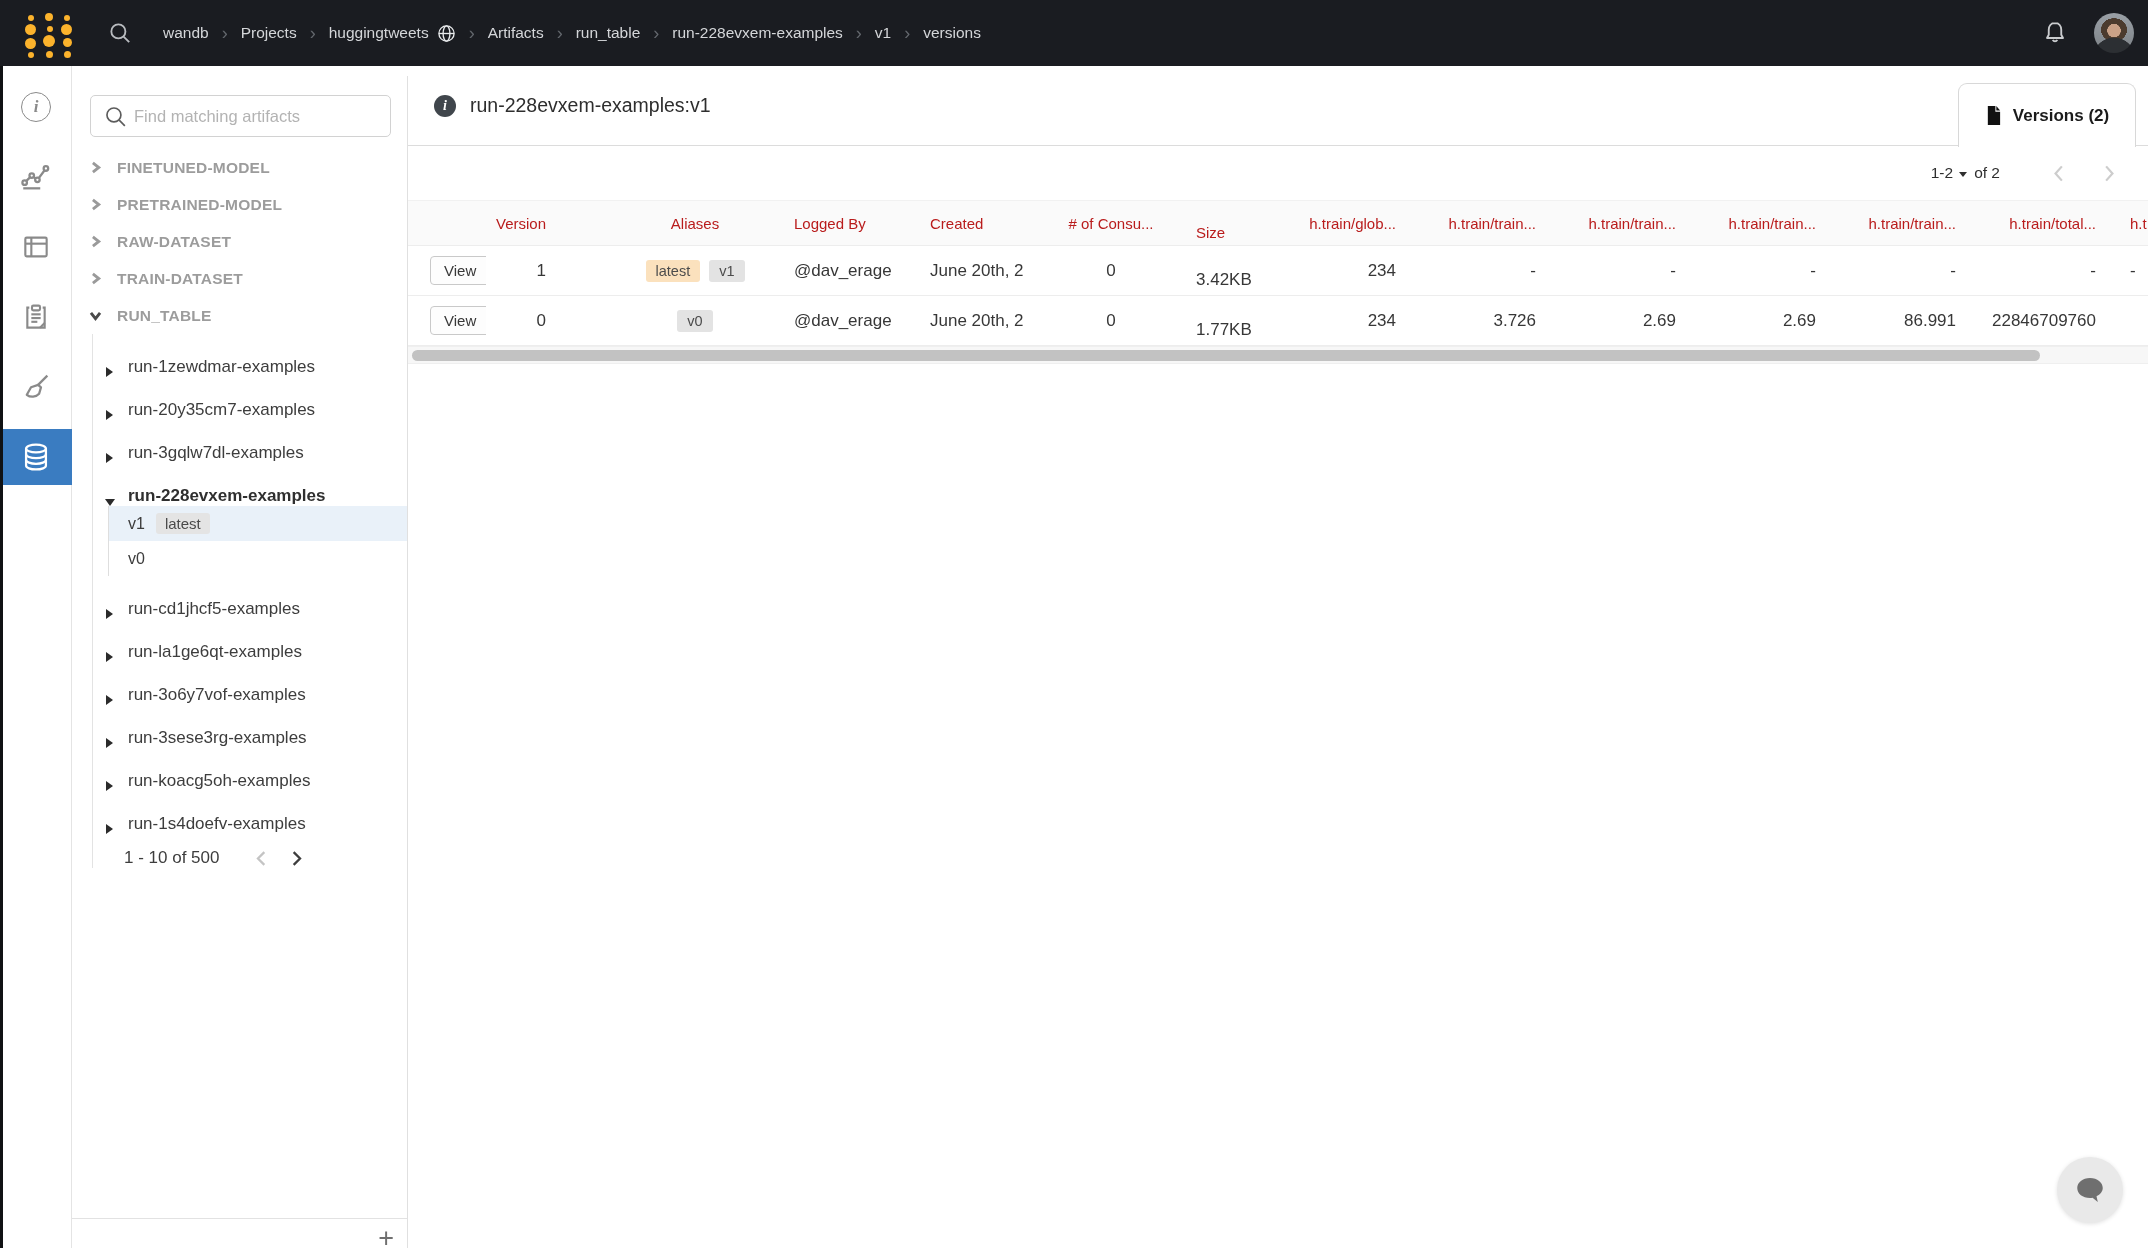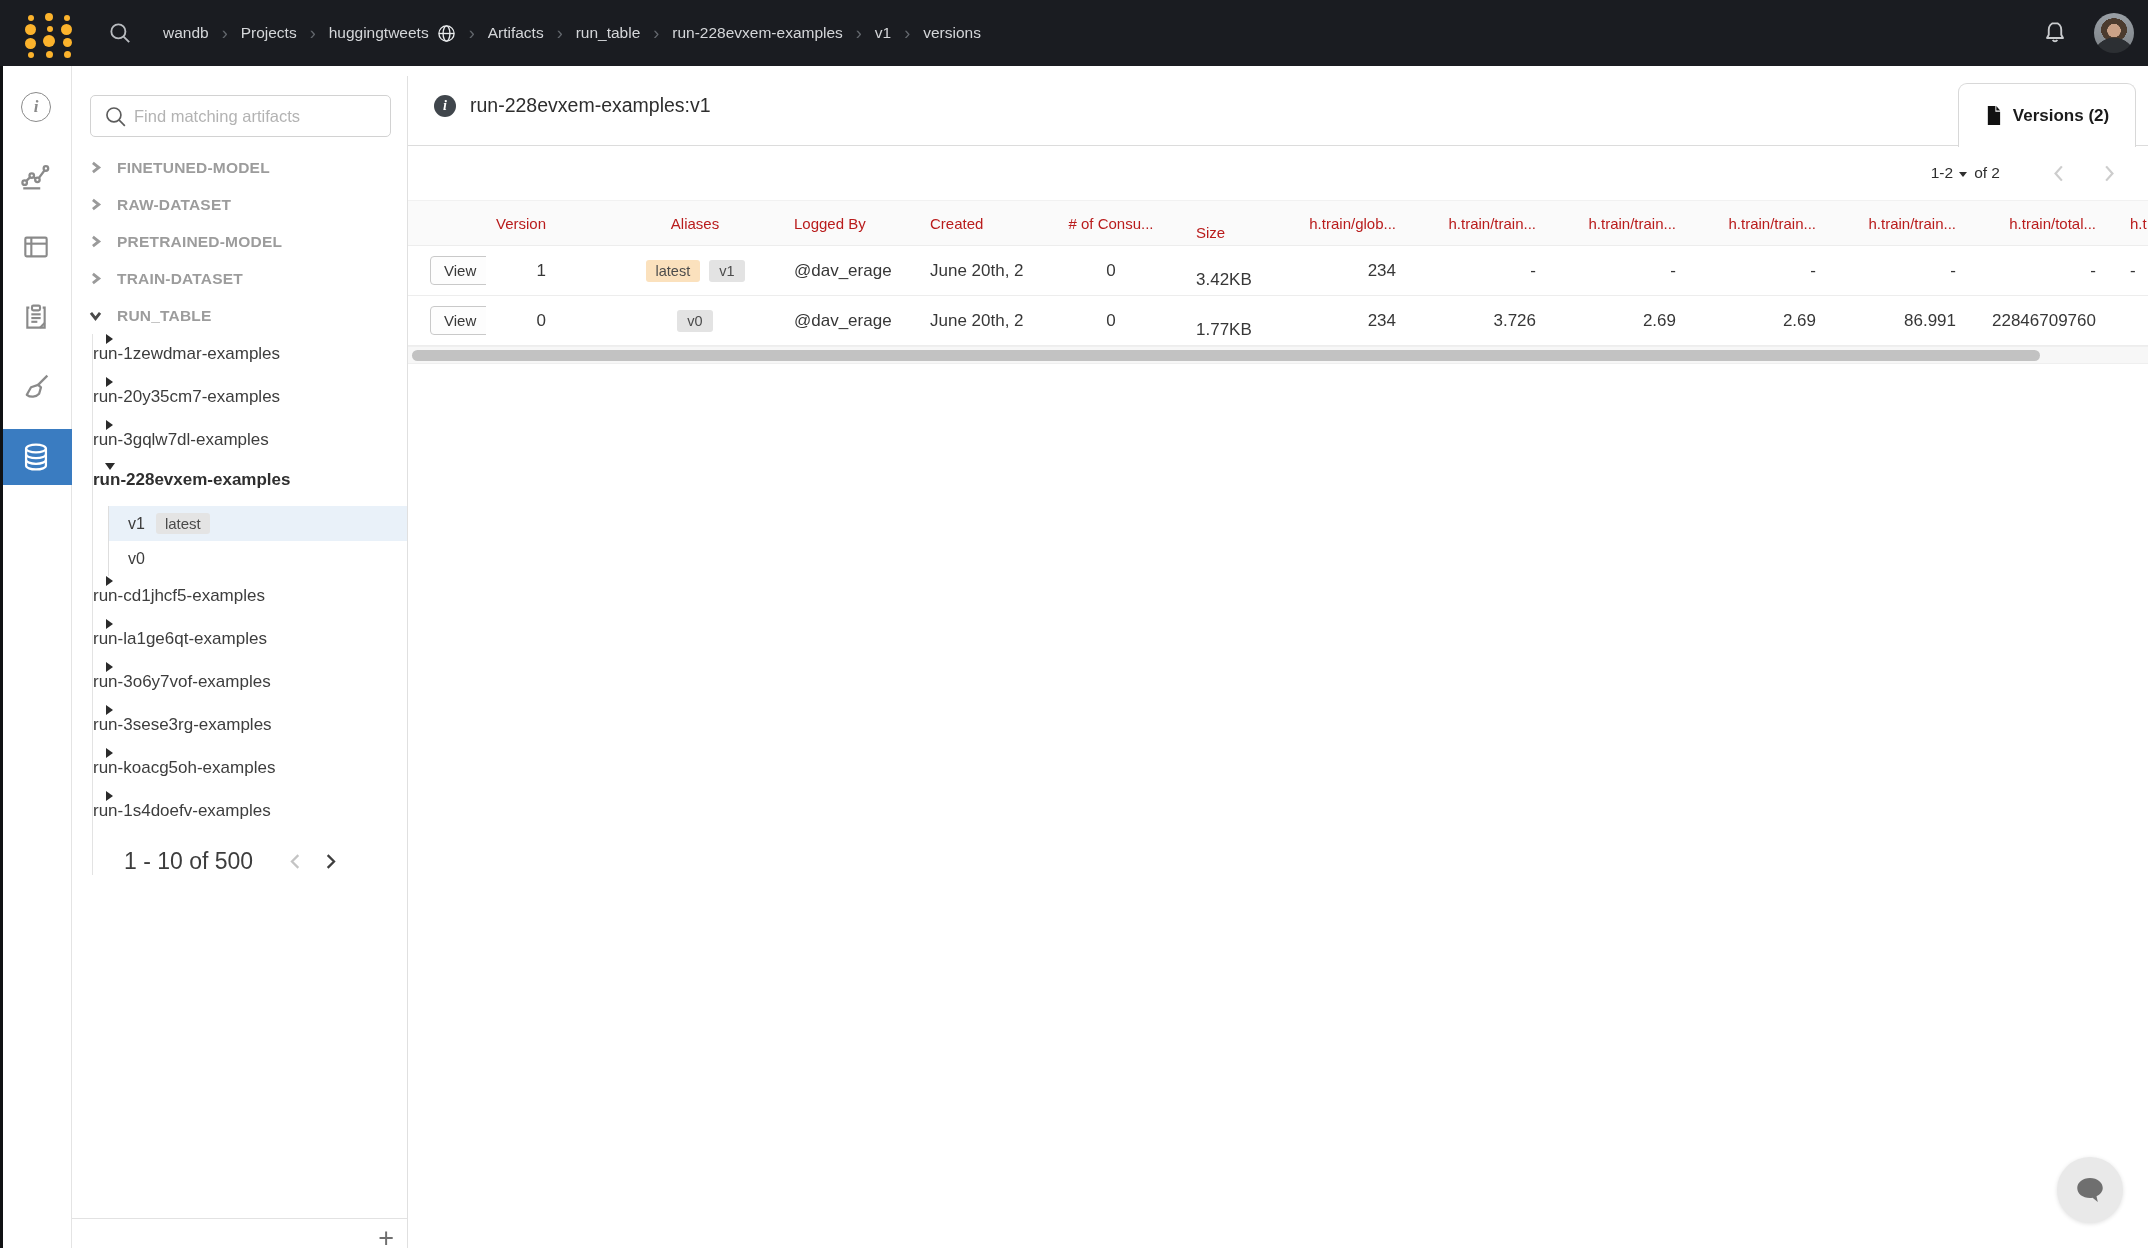--- a/index.html
+++ b/index.html
@@ -48,30 +48,30 @@
   
   .sidebar { position:absolute; left:72px; top:76px; width:336px; height:1182px; background:#fff; border-right:1px solid #e0e0e0; z-index:4; }
   .search-box { margin:19px 16px 12px 18px; height:42px; border:1px solid #d2d2d2; border-radius:5px; display:flex; align-items:center; padding:0 10px; background:#fff; }
   .search-box svg { flex:0 0 auto; margin:0 6px 0 2px; }
   .search-box input { border:none; outline:none; flex:1; font-size:16.5px; color:#3b3b3b; font-family:inherit; min-width:0; background:transparent; }
   .search-box input::placeholder { color:#b3b3b3; }
   .group-row { height:37px; display:flex; align-items:center; padding-left:17px; cursor:pointer; }
   .group-row .gchev { width:13px; margin-right:15px; display:flex; }
   .group-row .glabel { font-size:15.5px; font-weight:700; color:#9c9c9c; letter-spacing:.2px; }
   .run-list { margin-left:20px; border-left:1px solid #e3e3e3; }
-  .run-row { height:43px; display:flex; align-items:flex-start; cursor:pointer;flex-direction:column; }
+  .run-row { height:43px; display:flex; align-items:flex-end; cursor:pointer; }
   .tri-r { width:0; height:0; border-left:7px solid #2b2b2b; border-top:5px solid transparent; border-bottom:5px solid transparent; margin:0 15px 0 13px; flex:0 0 auto; }
   .tri-d { width:0; height:0; border-top:7px solid #2b2b2b; border-left:5px solid transparent; border-right:5px solid transparent; margin:0 13px 0 12px; flex:0 0 auto; }
   .run-label { font-size:17px; color:#3d3d3d; }
   .run-row.bold .run-label { font-weight:700; color:#2f2f2f; }
   .ver-list { margin-left:15px; border-left:1px solid #dedede; }
   .ver-row { height:35px; display:flex; align-items:center; padding-left:19px; font-size:16px; color:#3d3d3d; cursor:pointer; }
   .ver-row.selected { background:#e9f1f9; }
   .ver-badge { background:#e4e4e4; border-radius:3px; padding:2px 9px; margin-left:11px; font-size:15px; color:#4a4a4a; }
-  .side-pag { display:flex; align-items:center; margin:14px 0 0 31px; font-size:23px; color:#3d3d3d; }
+  .side-pag { display:flex; align-items:center; margin:14px 0 0 31px; font-size:17px; color:#3d3d3d; }
   .side-pag .arrow { display:flex; cursor:pointer; }
   .side-pag .arrow.prev { margin-left:34px; }
   .side-pag .arrow.next { margin-left:18px; }
   .sidebar-footer { position:absolute; bottom:0; left:0; width:100%; height:40px; border-top:1px solid #e2e2e2; }
   .plus-btn { position:absolute; right:13px; top:6px; font-size:27px; font-weight:400; color:#6f6f6f; cursor:pointer; line-height:1; }
 
   
   .main { position:absolute; left:408px; top:66px; width:1740px; height:1182px; background:#fff; overflow:hidden; }
   .main-header { position:relative; height:80px; border-bottom:1px solid #dcdcdc; display:flex; align-items:center; padding-left:26px; }
   .info-badge { width:22px; height:22px; border-radius:50%; background:#40464c; color:#fff; display:flex; align-items:center; justify-content:center; font:italic 700 14px "Liberation Serif", serif; flex:0 0 auto; }
@@ -230,29 +230,29 @@
         </svg>
       </span>
     <span class="glabel">FINETUNED-MODEL</span>
   </div>
   <div class="group-row">
     <span class="gchev">
         <svg width="13" height="13" viewBox="0 0 10 10">
           <polyline points="3,1.5 7.5,5 3,8.5" fill="none" stroke="#9a9a9a" stroke-width="2.2"></polyline>
         </svg>
       </span>
-    <span class="glabel">RAW-DATASET</span>
+    <span class="glabel">PRETRAINED-MODEL</span>
   </div>
   <div class="group-row">
     <span class="gchev">
         <svg width="13" height="13" viewBox="0 0 10 10">
           <polyline points="3,1.5 7.5,5 3,8.5" fill="none" stroke="#9a9a9a" stroke-width="2.2"></polyline>
         </svg>
       </span>
-    <span class="glabel">PRETRAINED-MODEL</span>
+    <span class="glabel">RAW-DATASET</span>
   </div>
   <div class="group-row">
     <span class="gchev">
         <svg width="13" height="13" viewBox="0 0 10 10">
           <polyline points="3,1.5 7.5,5 3,8.5" fill="none" stroke="#9a9a9a" stroke-width="2.2"></polyline>
         </svg>
       </span>
     <span class="glabel">TRAIN-DATASET</span>
   </div>
   <div class="group-row">

